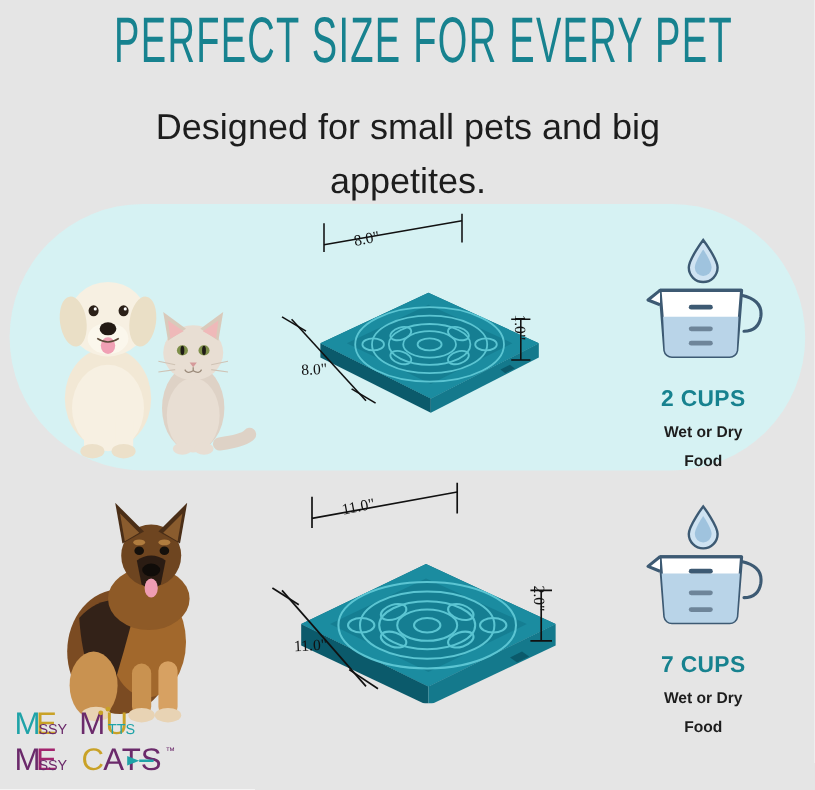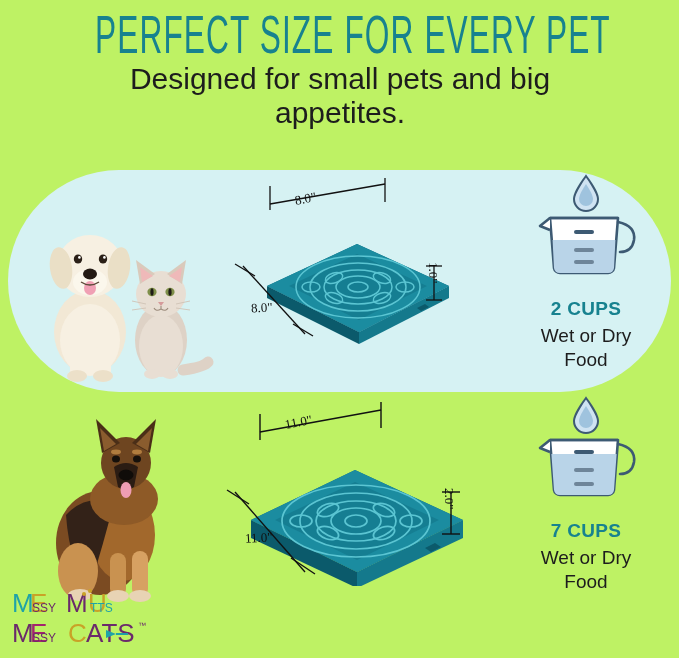--- a/index.html
+++ b/index.html
@@ -2,39 +2,39 @@
 <html><head>
 <meta charset="utf-8">
 <style>
   * { box-sizing: border-box; margin: 0; padding: 0; }
   html, body {
     width: 679px; height: 658px;
     background: #ffffff;
     font-family: "Liberation Sans", sans-serif;
     overflow: hidden;
   }
-  #page { position: relative; width: 679px; height: 658px; background: #bef264; }
+  #page { position: relative; width: 679px; height: 658px; background: #e5e5e5; }
 
   
   .headline {
     position: absolute; top: 4px; left: 0; width: 679px;
     text-align: center;
     font-family: "Liberation Sans Narrow", "Liberation Sans", sans-serif;
     font-size: 44px; line-height: 50px;
     letter-spacing: 1.5px;
     color: #17828f;
     transform: scaleX(0.72) scaleY(1.22);
     transform-origin: 50% 0%;
     white-space: nowrap;
     font-weight: 400;
   }
   .subhead {
-    position: absolute; top: 62px; left: 72px; width: 536px;
+    position: absolute; top: 84px; left: 72px; width: 536px;
     text-align: center;
-    font-size: 30px; line-height: 34px;
+    font-size: 30px; line-height: 45px;
     color: #1d1d1d;
     font-weight: 400;
   }
 
   
   .pill-panel {
     position: absolute; left: 8px; top: 170px;
     width: 663px; height: 222px;
     background: #d6f2f3;
     border-radius: 115px;
@@ -60,29 +60,29 @@
     position: absolute;
     font-family: "Liberation Serif", serif;
     font-size: 13px;
     color: #111;
     white-space: nowrap;
   }
   .dim.rot-w { transform: rotate(-11deg); transform-origin: 0 50%; }
   .dim.vert { font-size: 13px; }
 
   
-  .cup-block { position: absolute; left: 0; top: 0; width: 172px; text-align: center; }
+  .cup-block { position: absolute; left: 0; top: 24px; width: 172px; text-align: center; }
   .cup-icon { margin: 0 auto; display: block; }
   .cups-amount {
     font-size: 19px; font-weight: bold; color: #17828f;
     letter-spacing: 0.3px; margin-top: 8px;
   }
   .cups-desc {
-    font-size: 19px; color: #1d1d1d; line-height: 24px;
-    margin-top: 4px; font-weight: 400; text-align: center;
+    font-size: 13px; color: #1d1d1d; line-height: 24px;
+    margin-top: 4px; font-weight: 700; text-align: center;
   }
 
   
   .logo { position: absolute; left: 10px; bottom: 8px; width: 160px; height: 62px; }
 </style>
 </head>
 <body>
 
 <div id="page">
 

